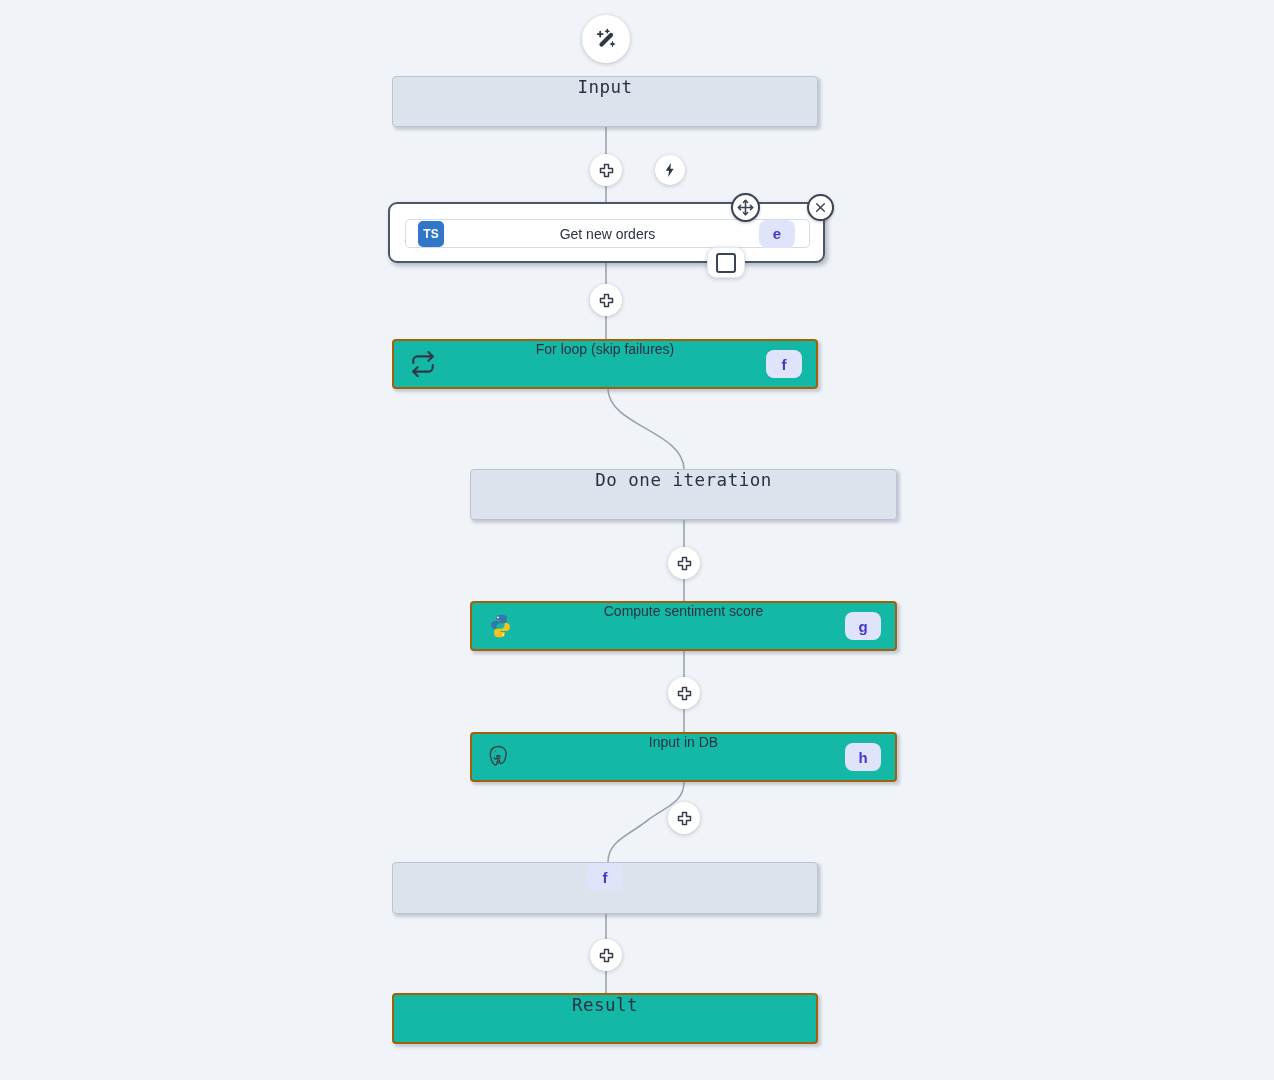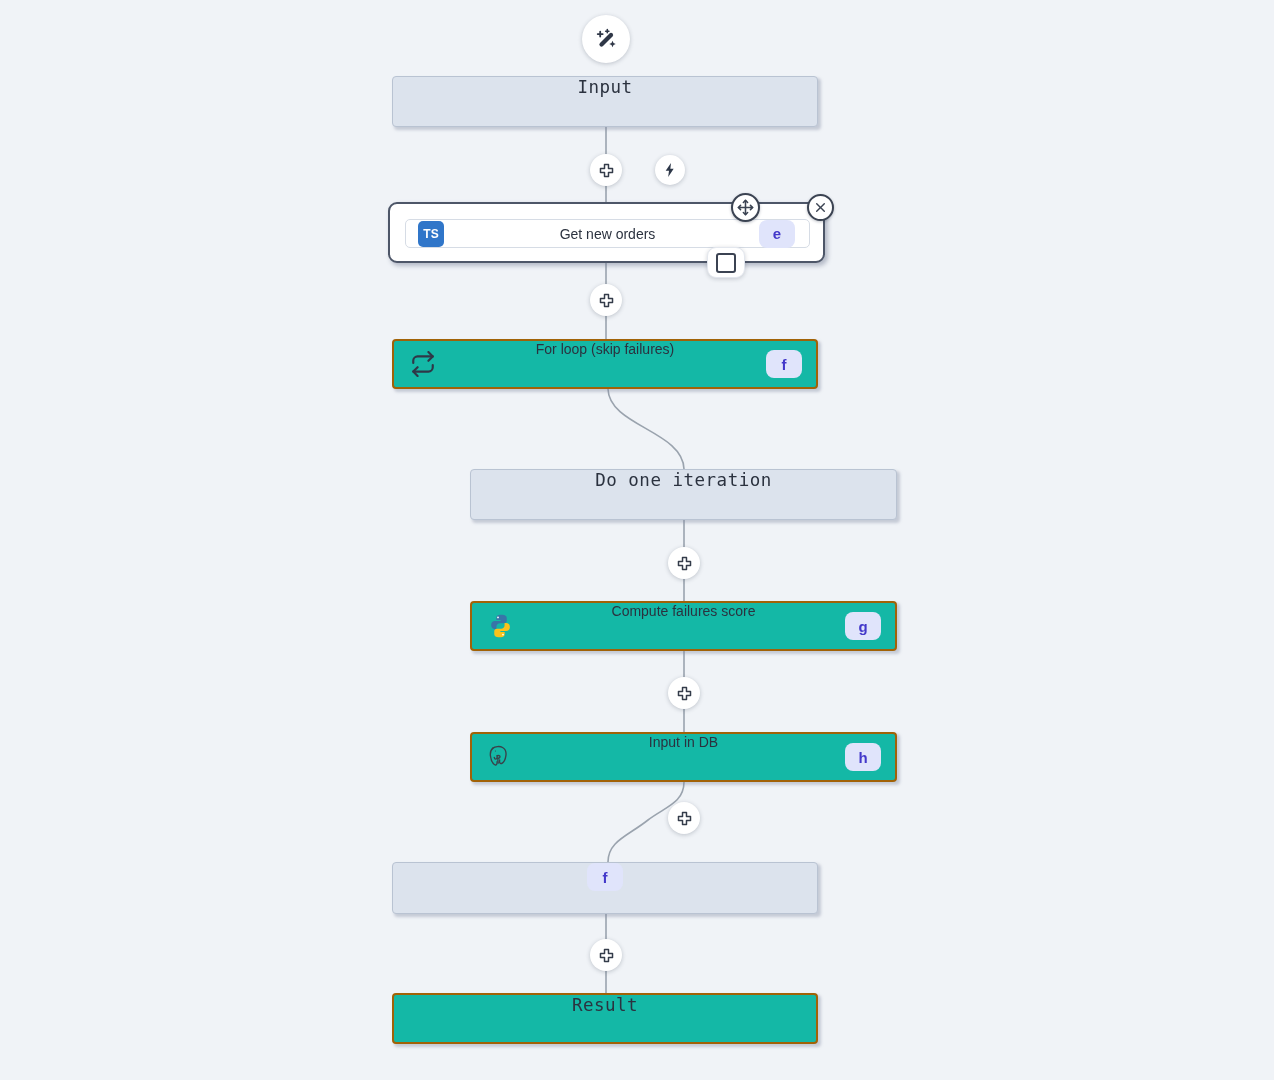--- a/index.html
+++ b/index.html
@@ -194,21 +194,21 @@
 
   <div class="node white" style="left:470px;top:601px;width:427px;height:50px;">
     <span class="node-icon">
       <svg width="25" height="25" viewBox="0 0 24 24">
         <path d="M11.9 1.3c-3 0-3.9 1.4-3.9 2.9v2.1h4.1v.9H6.6c-2 0-3.6 1.5-3.6 3.9s1.6 3.9 3.6 3.9h1.5v-2.4c0-1.8 1.5-3.2 3.3-3.2h4.1c1.4 0 2.5-1.1 2.5-2.5V4.2c0-1.6-1.8-2.9-4.1-2.9z" fill="#3875a8"></path>
         <circle cx="9.6" cy="3.8" r="0.85" fill="#fff"></circle>
         <path d="M12.1 22.7c3 0 3.9-1.4 3.9-2.9v-2.1h-4.1v-.9h5.5c2 0 3.6-1.5 3.6-3.9s-1.6-3.9-3.6-3.9h-1.5v2.4c0 1.8-1.5 3.2-3.3 3.2H8.5C7.1 14.6 6 15.7 6 17.1v2.7c0 1.6 1.8 2.9 4.1 2.9z" fill="#fcc21b"></path>
         <circle cx="14.4" cy="20.2" r="0.85" fill="#fff"></circle>
       </svg>
     </span>
-    <span class="sans-label">Compute failures score</span>
+    <span class="sans-label">Compute sentiment score</span>
     <span class="badge pin-right">g</span>
   </div>
 
   <div class="circle-btn" style="left:668px;top:677px;width:32px;height:32px;">
     <span style="display:flex;">
       <svg width="17" height="17" viewBox="0 0 24 24">
           <path d="M9.2 3.5h5.6v5.7h5.7v5.6h-5.7v5.7H9.2v-5.7H3.5V9.2h5.7z" fill="#fff" stroke="#343c4a" stroke-width="2.1" stroke-linejoin="round"></path>
         </svg>
     </span>
   </div>

